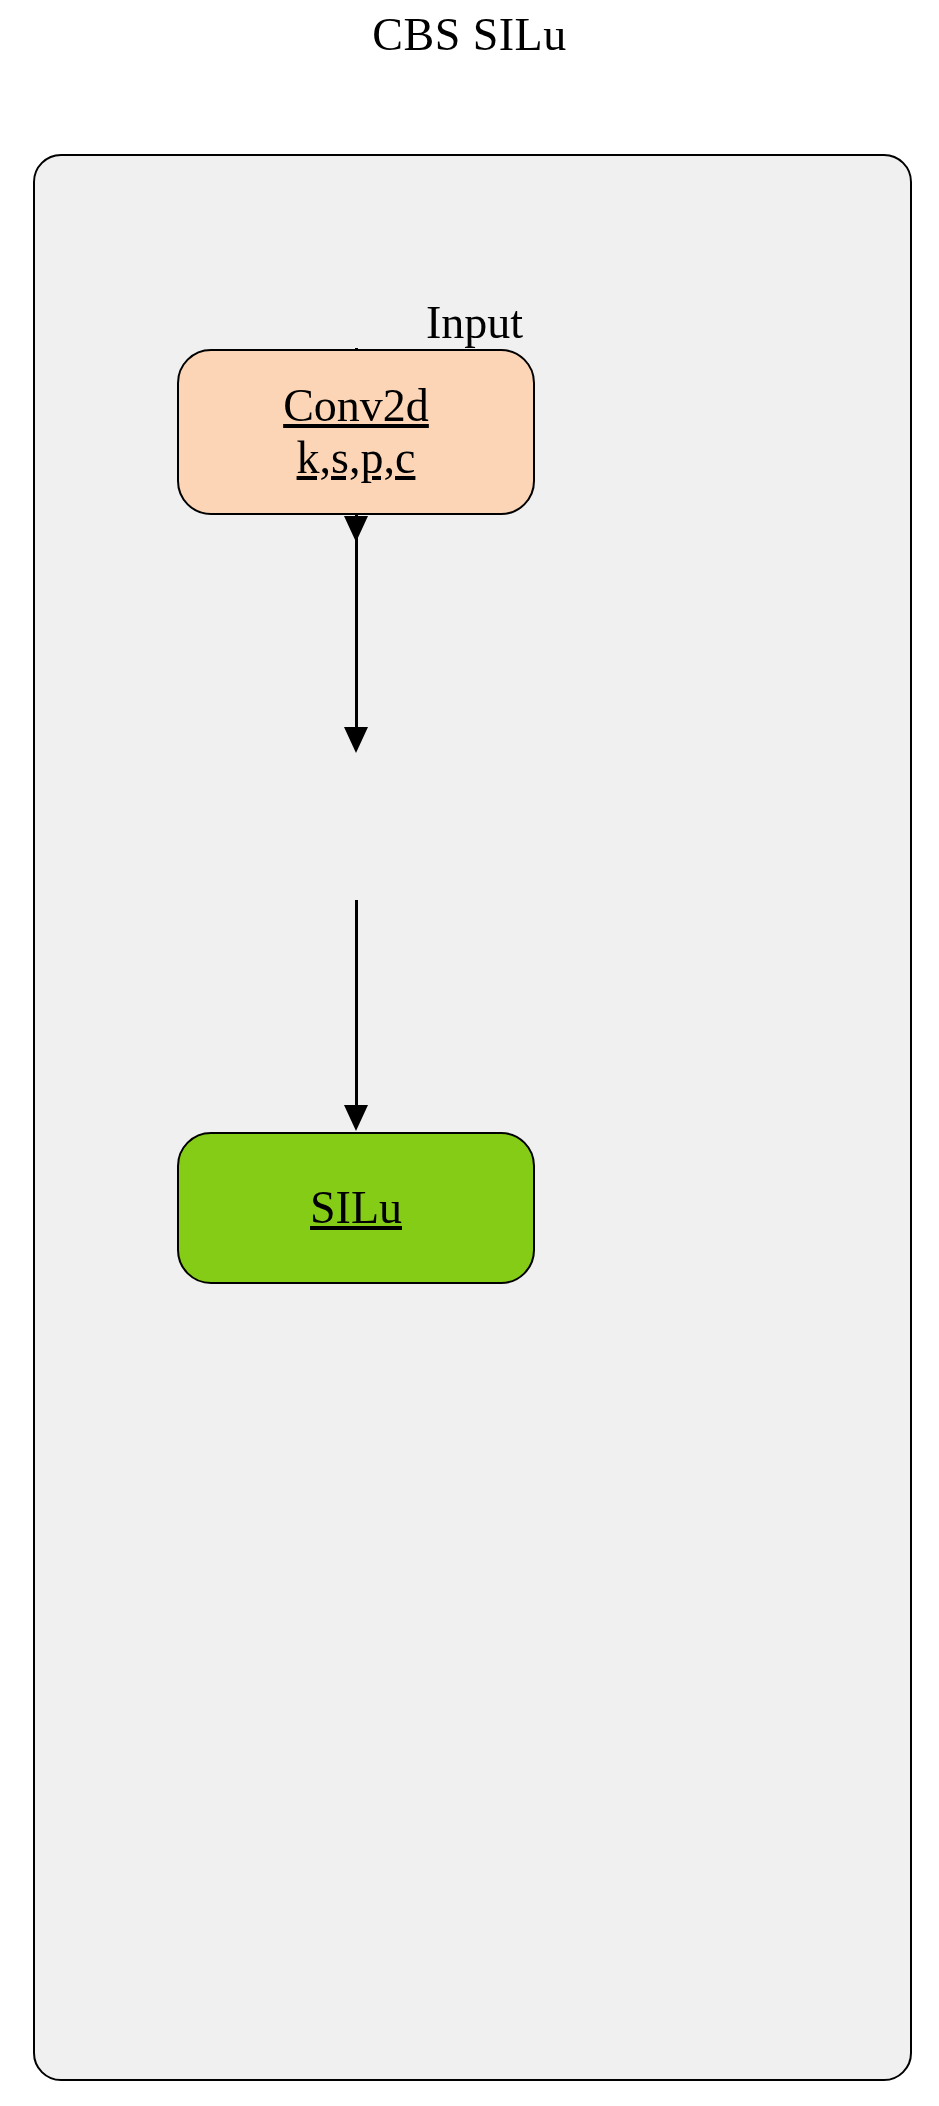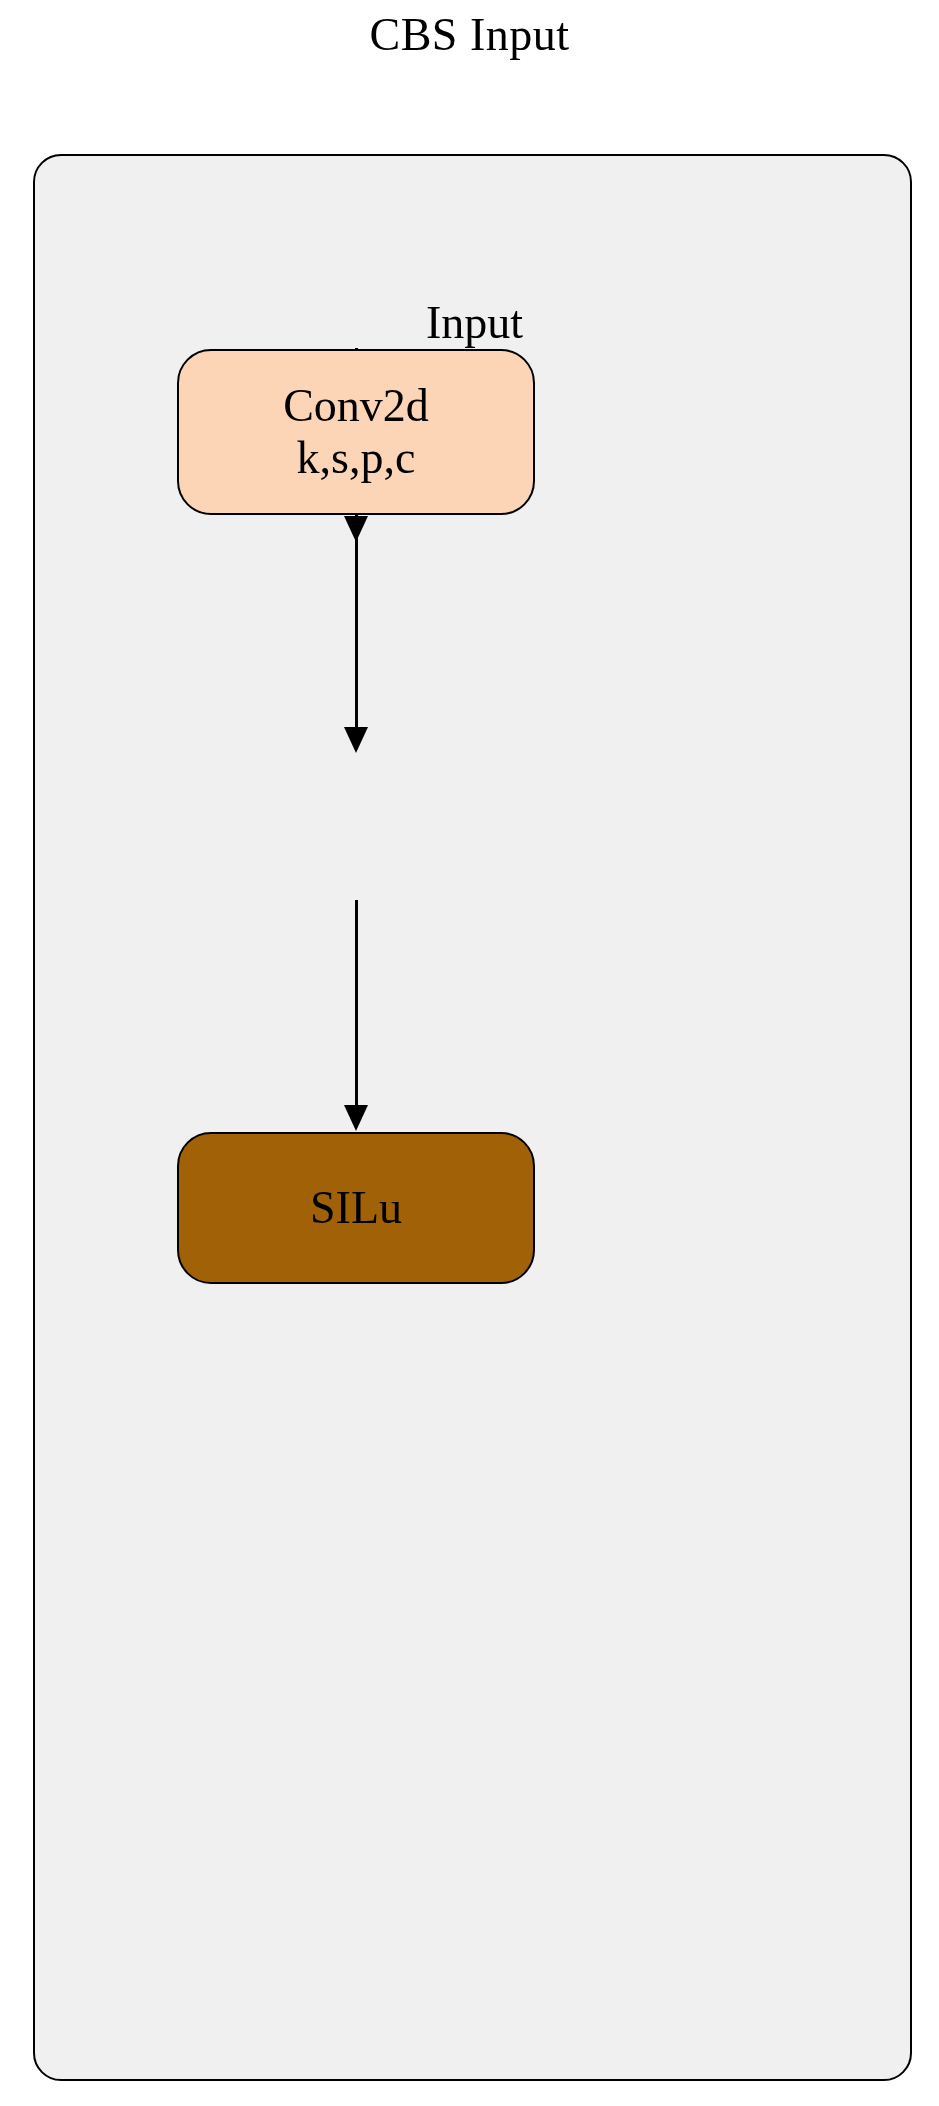--- a/index.html
+++ b/index.html
@@ -54,41 +54,42 @@
     box-sizing: border-box;
     border: 2px solid #000000;
     border-radius: 34px;
     display: flex;
     flex-direction: column;
     align-items: center;
     justify-content: center;
     color: #000000;
     font-size: 46px;
     line-height: 1.14;
+    text-decoration: underline;
   }
   #node-conv2d {
     left: 142px;
     top: 193px;
     width: 358px;
     height: 166px;
     background: #FBD5B5;
   }
   #node-batchnorm {
     left: 142px;
     top: 598px;
     width: 358px;
     height: 146px;
     background: #E3D3E9;
   }
   #node-silu {
     left: 142px;
     top: 976px;
     width: 358px;
     height: 152px;
-    background: #a16207;
+    background: #84cc16;
   }
   .node-text-line { display: block; }
   .arrow {
     position: absolute;
     width: 24px;
   }
   .arrow .shaft {
     position: absolute;
     left: 11px;
     top: 0;
@@ -114,21 +115,21 @@
 
   #arrow-bn-silu { left: 309px; top: 744px; height: 232px; }
   #arrow-bn-silu .shaft { height: 207px; }
   #arrow-bn-silu .head { top: 205px; }
 </style>
 </head>
 <body>
 
 <div id="page">
 
-  <div id="diagram-title">CBS Input</div>
+  <div id="diagram-title">CBS SILu</div>
 
   <div id="block-container">
 
     <div class="node-label" id="input-label">Input</div>
 
     <div class="arrow" id="arrow-input-conv">
       <div class="shaft"></div>
       <div class="head"></div>
     </div>
 

